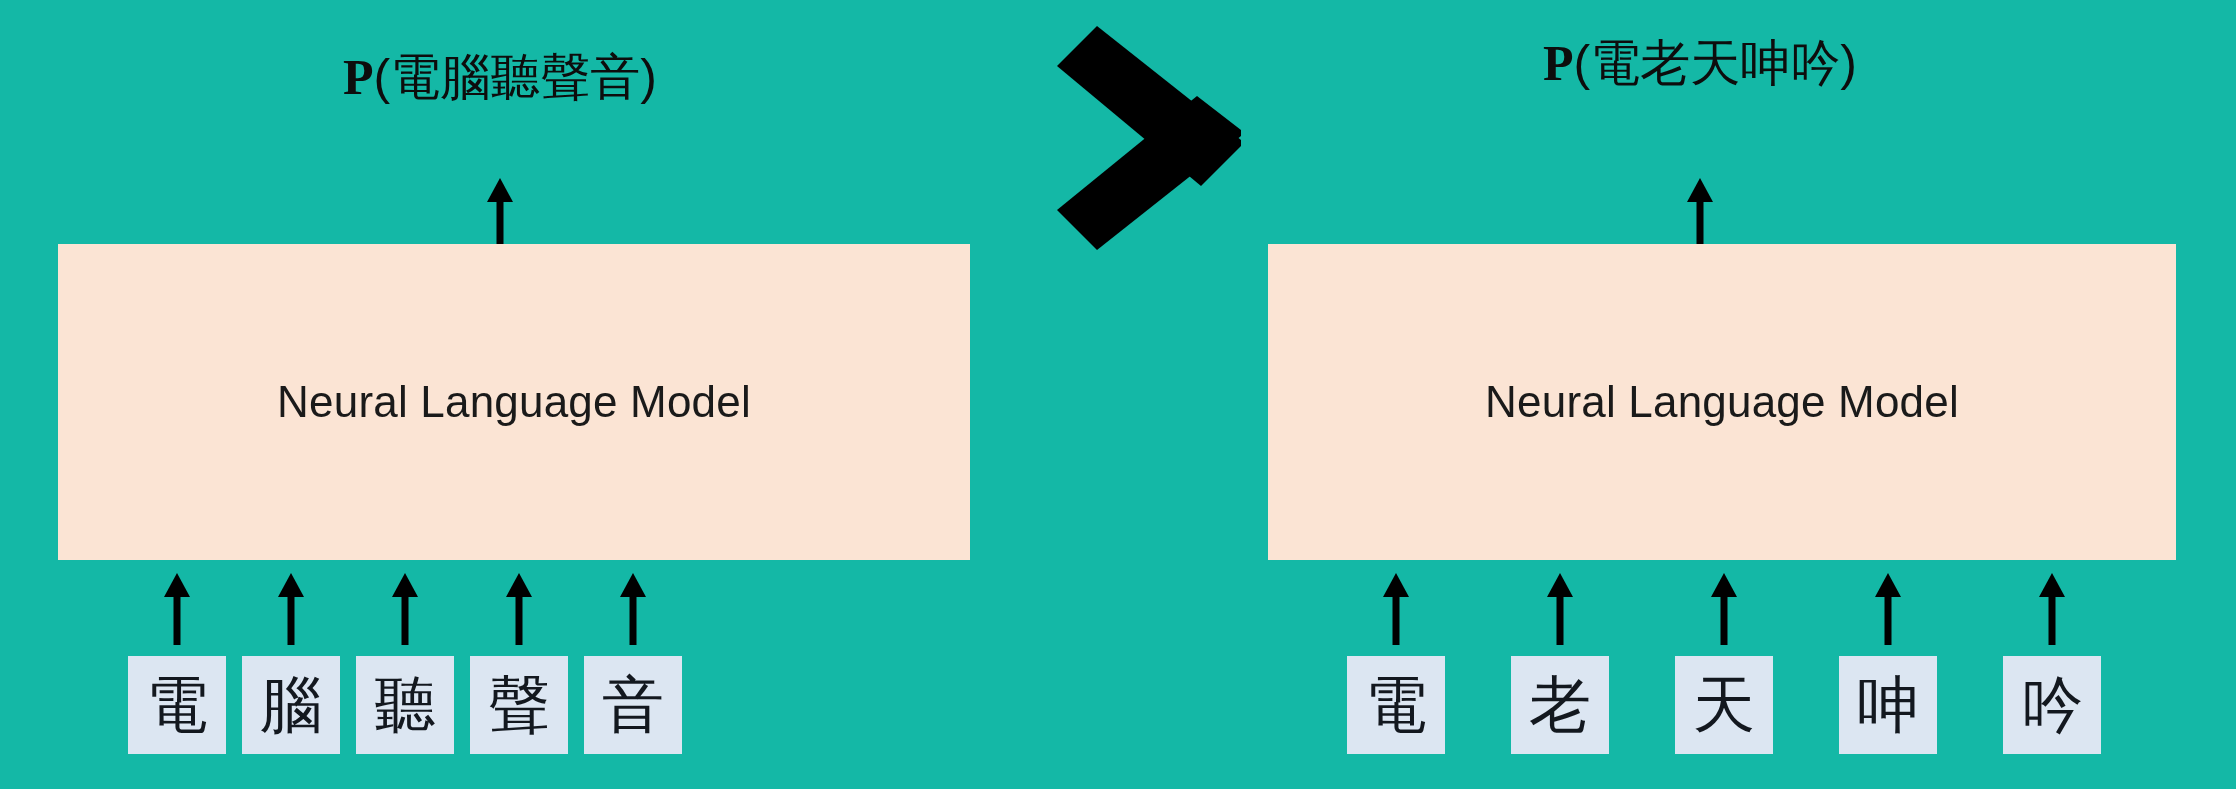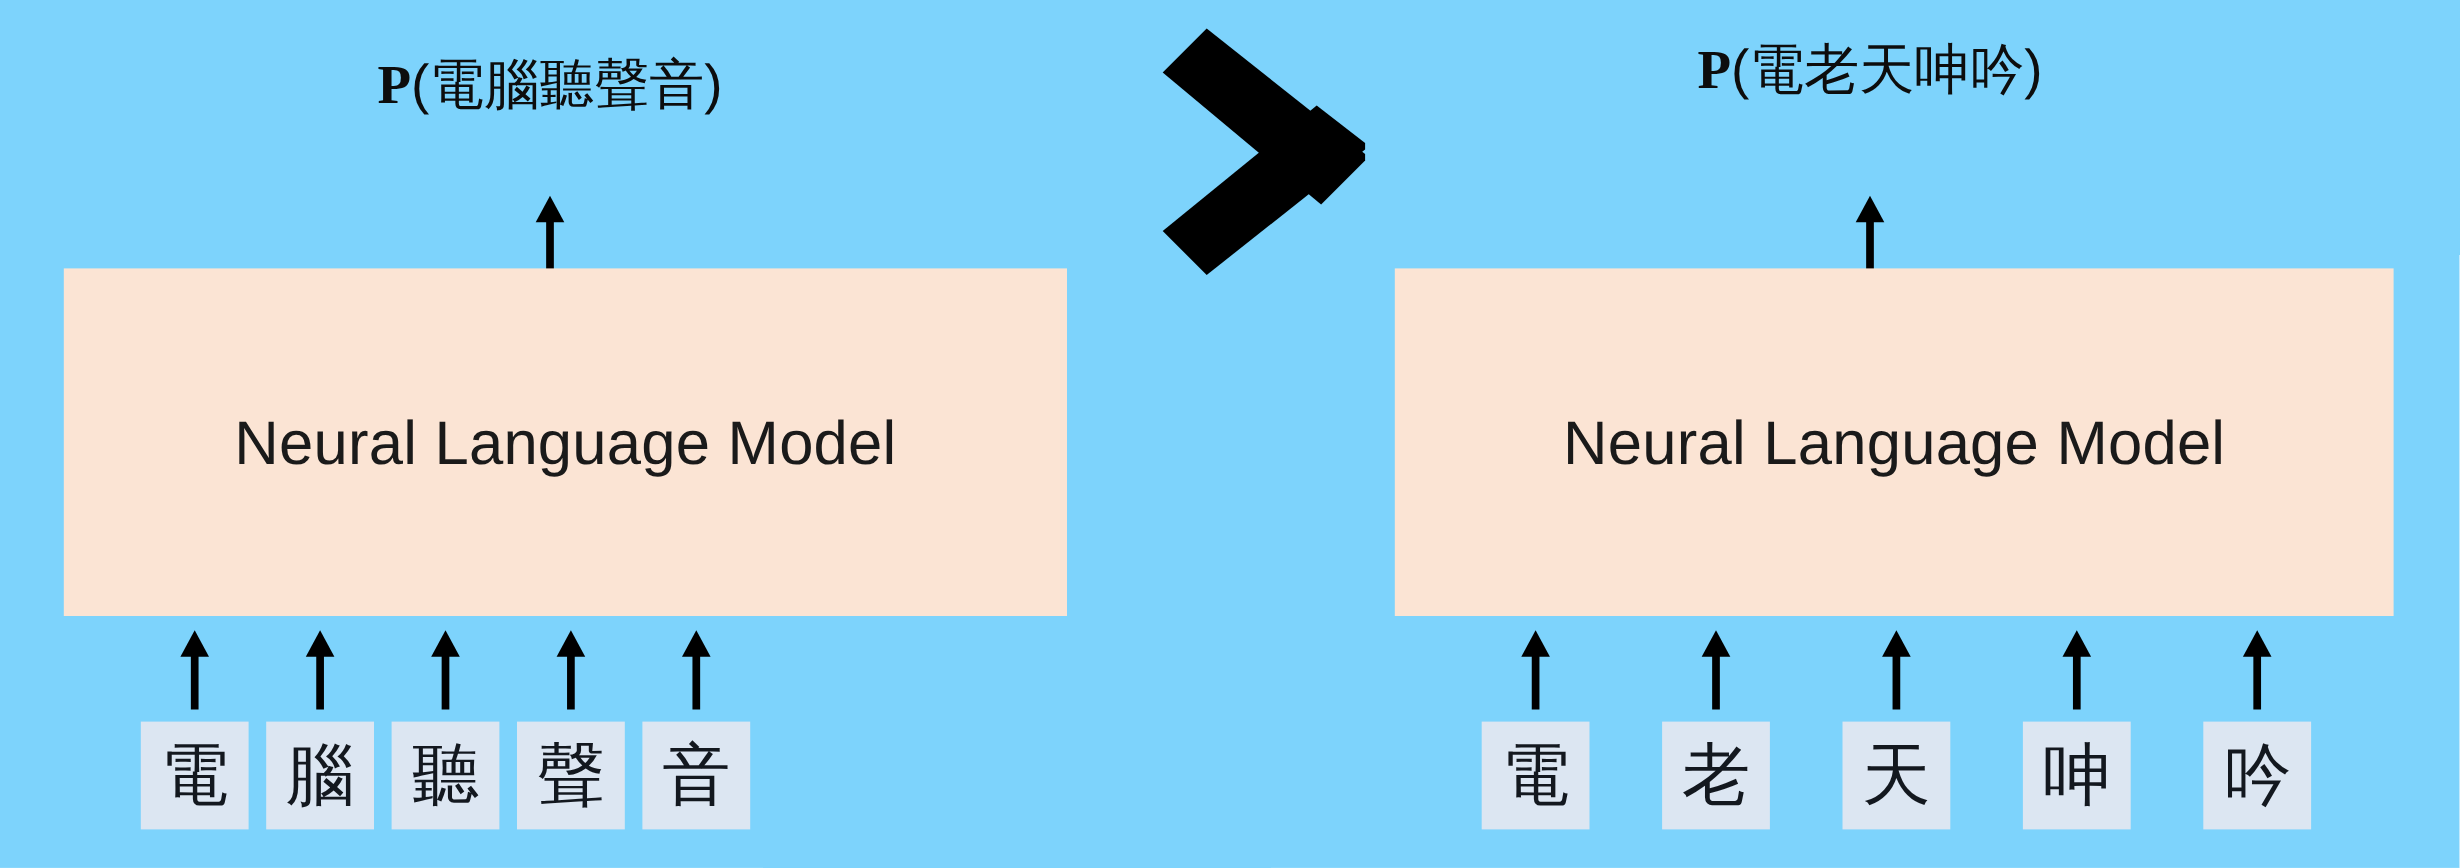--- a/index.html
+++ b/index.html
@@ -8,21 +8,21 @@
     background: #ffffff;
   }
   body {
     font-family: "Liberation Sans", sans-serif;
     -webkit-font-smoothing: antialiased;
   }
   #stage {
     position: relative;
     width: 2236px;
     height: 789px;
-    background: #7dd3fc;
+    background: #14b8a6;
     overflow: hidden;
   }
 
   
   .prob-label {
     position: absolute;
     white-space: nowrap;
     font-family: "Liberation Serif", serif;
     font-size: 50px;
     color: #0d0d0d;
@@ -41,21 +41,21 @@
   
   .model-box {
     position: absolute;
     background: #fbe4d4;
     display: flex;
     align-items: center;
     justify-content: center;
   }
   .model-box-label {
     font-family: "Liberation Sans", sans-serif;
-    font-size: 56px;
+    font-size: 44px;
     color: #1a1a1a;
     letter-spacing: 0.2px;
     white-space: nowrap;
   }
 
   
   .arrow {
     position: absolute;
     transform: translateX(-50%);
   }

